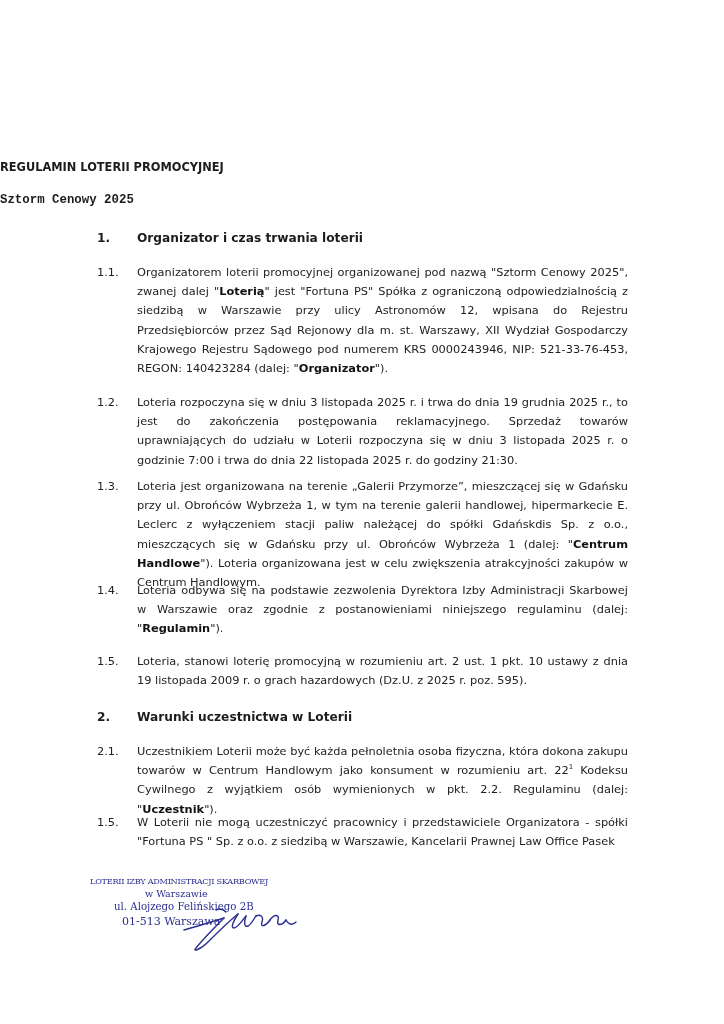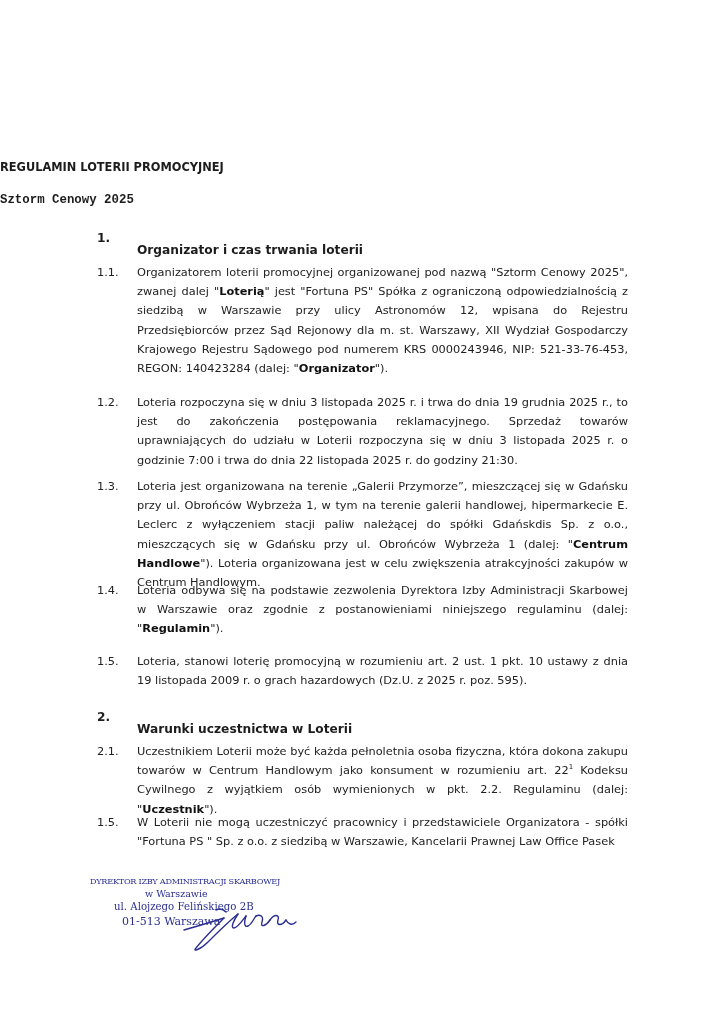--- a/index.html
+++ b/index.html
@@ -40,21 +40,21 @@
       color: #1c1c1c;
     }
     .section-heading .num {
       position: absolute;
       left: 0;
       top: 0;
     }
     .section-heading .label {
       position: absolute;
       left: 40px;
-      top: 12px;
+      top: 0;
       white-space: nowrap;
     }
 
     .clause {
       position: absolute;
       left: 97px;
       width: 531px;
       font-size: 11.35px;
       line-height: 19.2px;
       color: #222;
@@ -143,21 +143,21 @@
     <span class="num">2.1.</span>
     <div class="text"><span>Uczestnikiem Loterii może być każda pełnoletnia osoba fizyczna, która dokona zakupu towarów w Centrum Handlowym jako konsument w rozumieniu art. 22</span><sup>1</sup><span> Kodeksu Cywilnego z wyjątkiem osób wymienionych w pkt. 2.2. Regulaminu (dalej: "</span><b>Uczestnik</b><span>").</span></div>
   </div>
 
   <div class="clause" style="top:813px;">
     <span class="num">1.5.</span>
     <div class="text">W Loterii nie mogą uczestniczyć pracownicy i przedstawiciele Organizatora - spółki "Fortuna PS " Sp. z o.o. z siedzibą w Warszawie, Kancelarii Prawnej Law Office Pasek</div>
   </div>
 
   <div class="stamp">
-    <span class="line l1">DYREKTOR IZBY ADMINISTRACJI SKARBOWEJ</span>
+    <span class="line l1">LOTERII IZBY ADMINISTRACJI SKARBOWEJ</span>
     <span class="line l2">w Warszawie</span>
     <span class="line l3">ul. Alojzego Felińskiego 2B</span>
     <span class="line l4">01-513 Warszawa</span>
   </div>
 
   <svg class="signature" viewBox="0 0 130 56" xmlns="http://www.w3.org/2000/svg">
     <g fill="none" stroke="#2b2f8f" stroke-width="1.4" stroke-linecap="round" stroke-linejoin="round">
       <path d="M4 34 C18 30, 32 26, 44 22"></path>
       <path d="M44 22 C36 30, 24 42, 16 52 C12 56, 20 54, 28 46 C38 36, 48 26, 58 18"></path>
       <path d="M58 18 C54 24, 50 32, 54 32 C58 32, 64 22, 66 20"></path>

